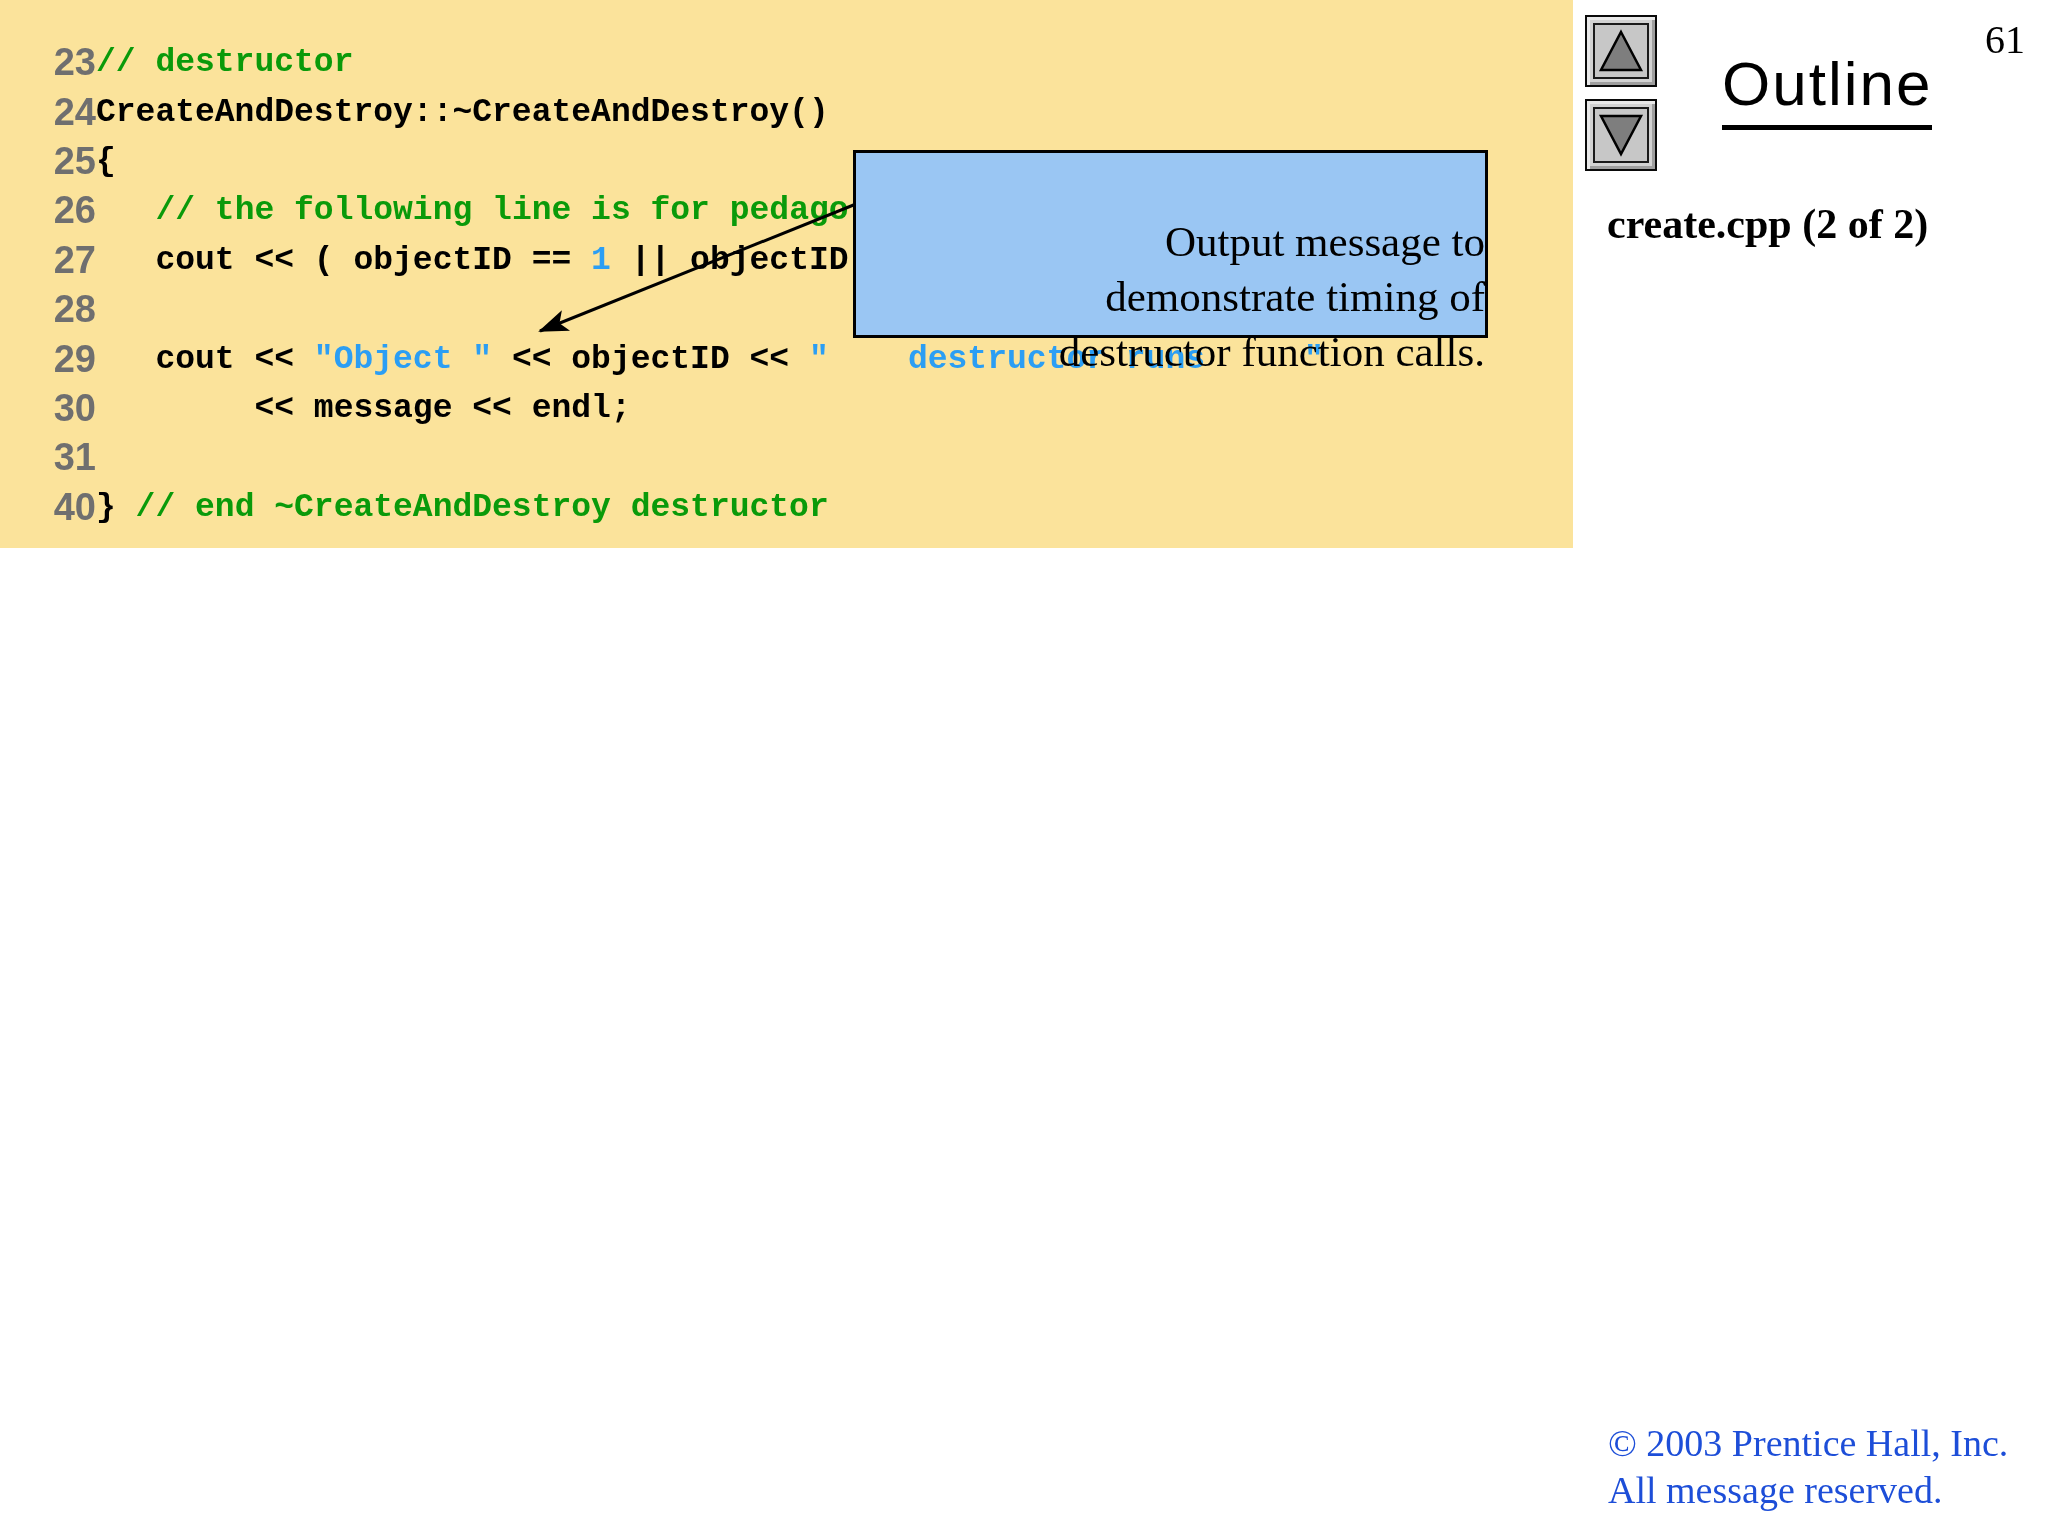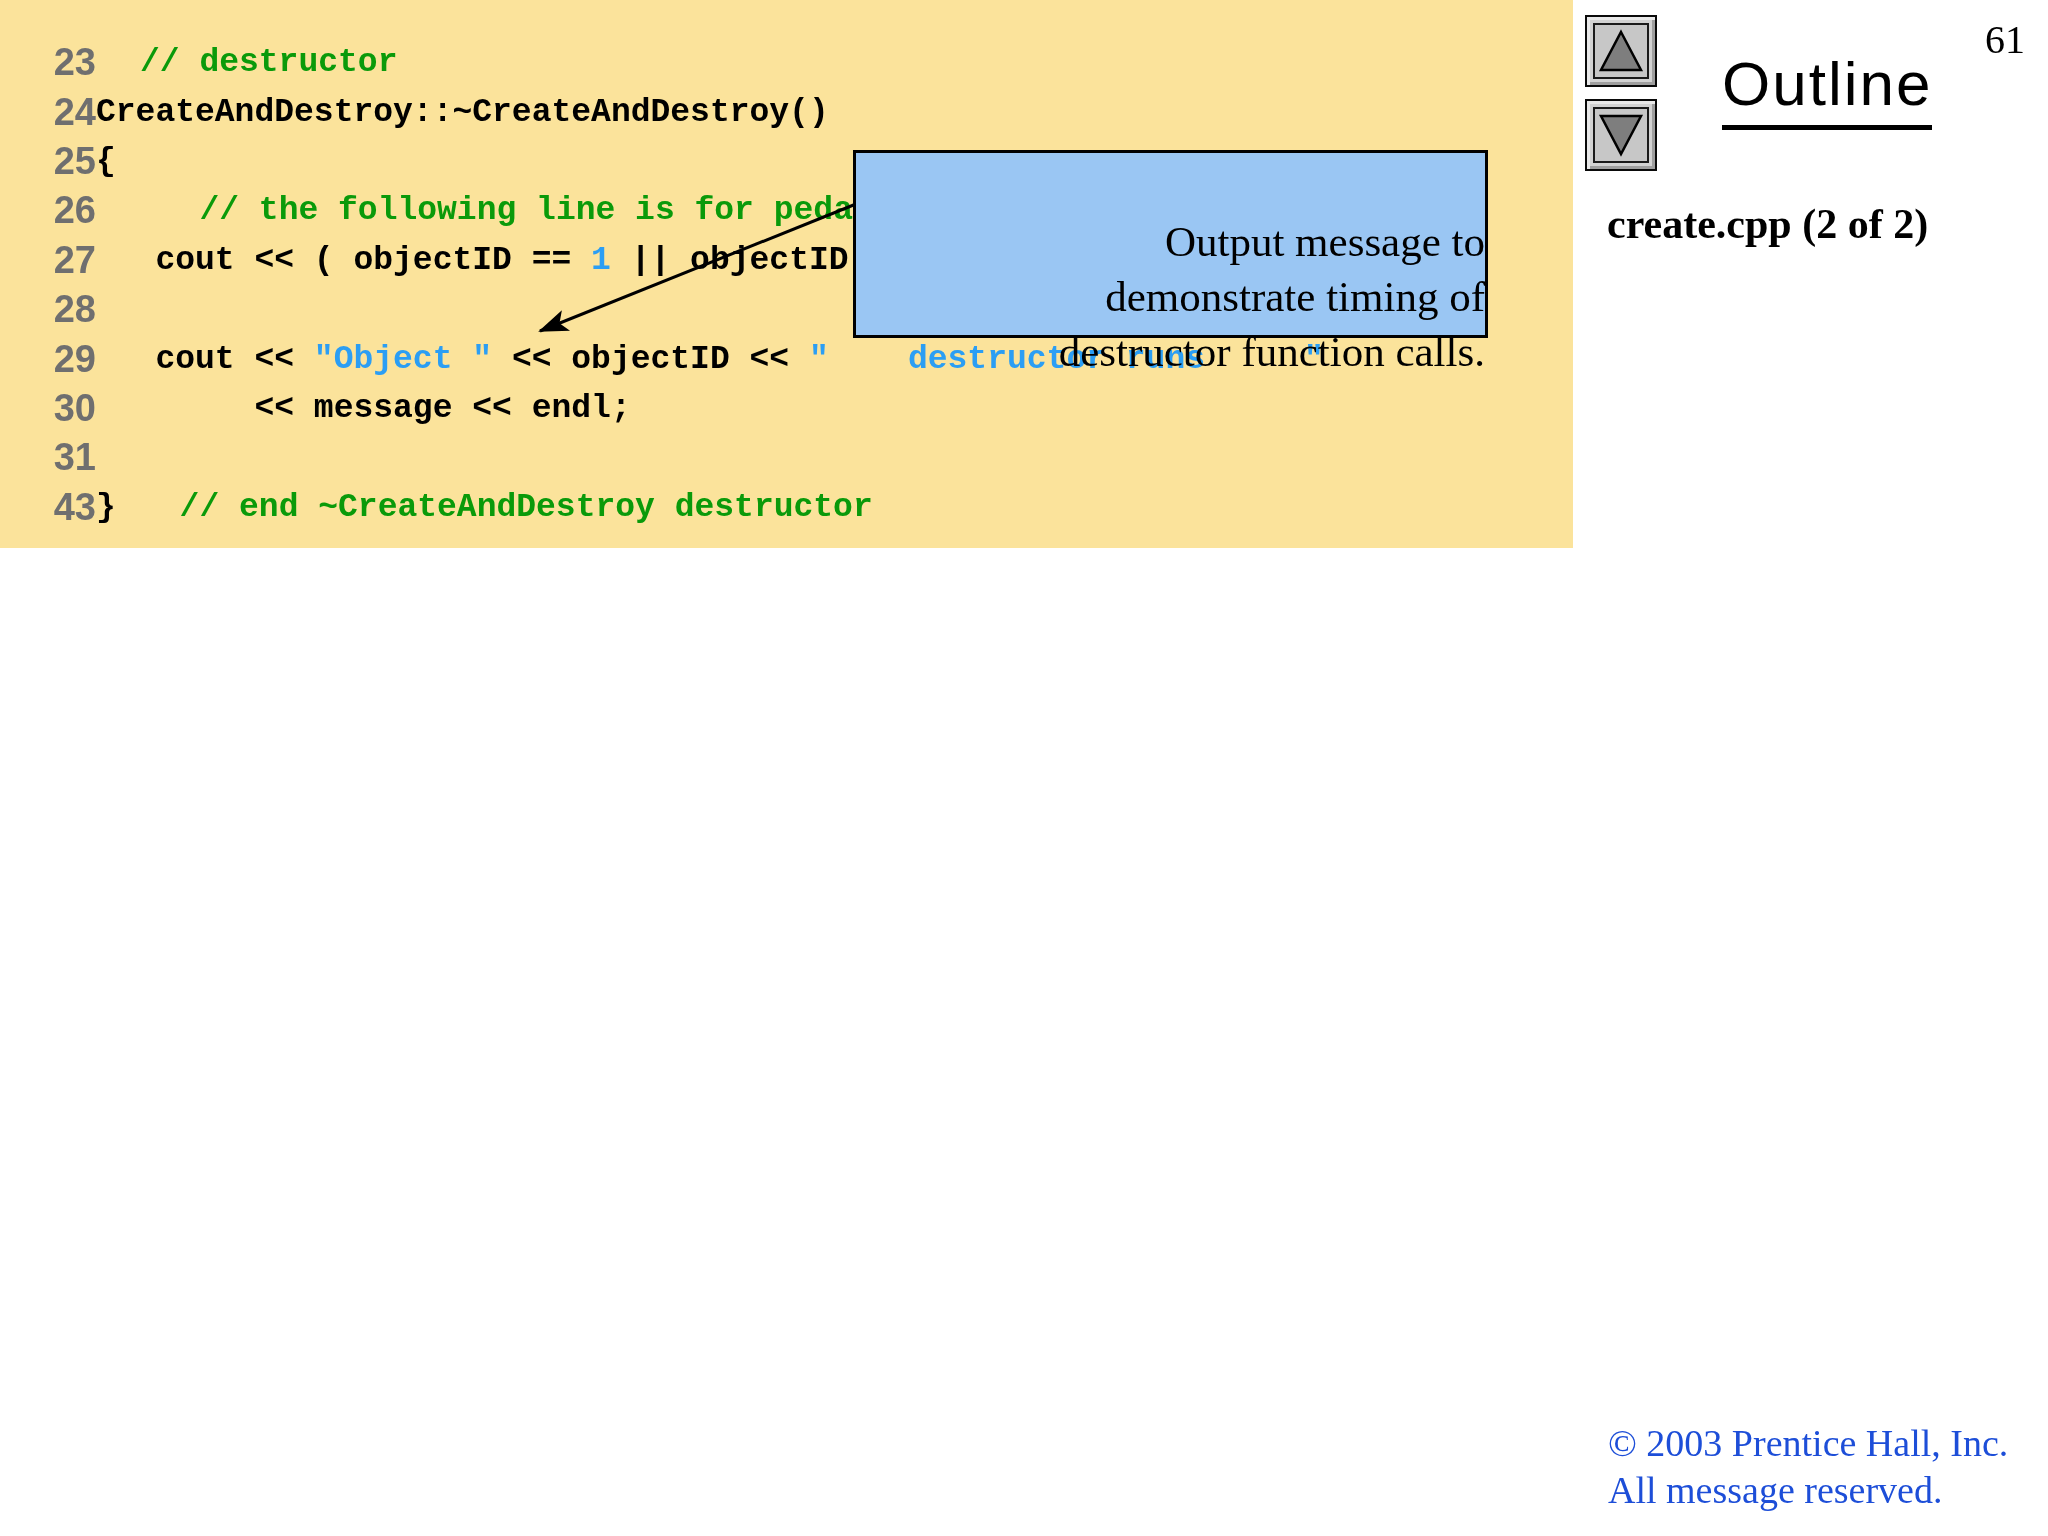--- a/index.html
+++ b/index.html
@@ -8,21 +8,21 @@
 
   
   .code-panel{position:absolute;left:0;top:0;width:1573px;height:548px;background:var(--panel-bg,#FBE39B);text-align:right;}
   .code-lines{position:absolute;left:0;top:38px;width:100%;}
   .code-row{display:flex;height:49.4px;align-items:center;}
   .lnum{flex:0 0 96px;box-sizing:border-box;padding-left:20px;
         font-family:"Liberation Sans", sans-serif;font-weight:bold;font-size:38px;
         color:var(--lnum-gray,#6F6F6F);}
   .code-text{font-family:"Liberation Mono", monospace;font-weight:bold;font-size:33px;
              white-space:pre;color:var(--code-black,#000);}
-  .tok-comment{color:var(--comment-green,#0A9A0A);margin-left:44px;}
+  .tok-comment{color:var(--comment-green,#0A9A0A);}
   .tok-literal{color:var(--literal-blue,#2B9EF4);}
   .tok-code{color:var(--code-black,#000000);}
 
   
   .arrow-svg{position:absolute;left:0;top:0;pointer-events:none;}
   .callout{position:absolute;left:853px;top:150px;width:591px;height:176px;
            background:var(--callout-bg,#9AC6F3);border:3px solid #000;
            box-sizing:content-box;padding-top:6px;padding-left:38px;
            font-family:"Liberation Serif", serif;font-size:43px;line-height:55px;
            color:#000;white-space:pre-line;}
@@ -80,21 +80,21 @@
         </div>
         <div class="code-row">
           <span class="lnum">30</span>
           <span class="code-text"><span class="tok-code">        &lt;&lt; message &lt;&lt; endl;</span></span>
         </div>
         <div class="code-row">
           <span class="lnum">31</span>
           <span class="code-text"></span>
         </div>
         <div class="code-row">
-          <span class="lnum">43</span>
+          <span class="lnum">40</span>
           <span class="code-text"><span class="tok-code">} </span><span class="tok-comment">// end ~CreateAndDestroy destructor</span></span>
         </div>
       </div>
 
     <svg class="arrow-svg" width="1573" height="548" viewBox="0 0 1573 548">
       <defs>
         <marker id="ah" markerUnits="userSpaceOnUse" markerWidth="34" markerHeight="28" refX="28" refY="12" orient="auto">
           <path d="M30,12 L0,1 L7,12 L0,23 Z" fill="#000"></path>
         </marker>
       </defs>

